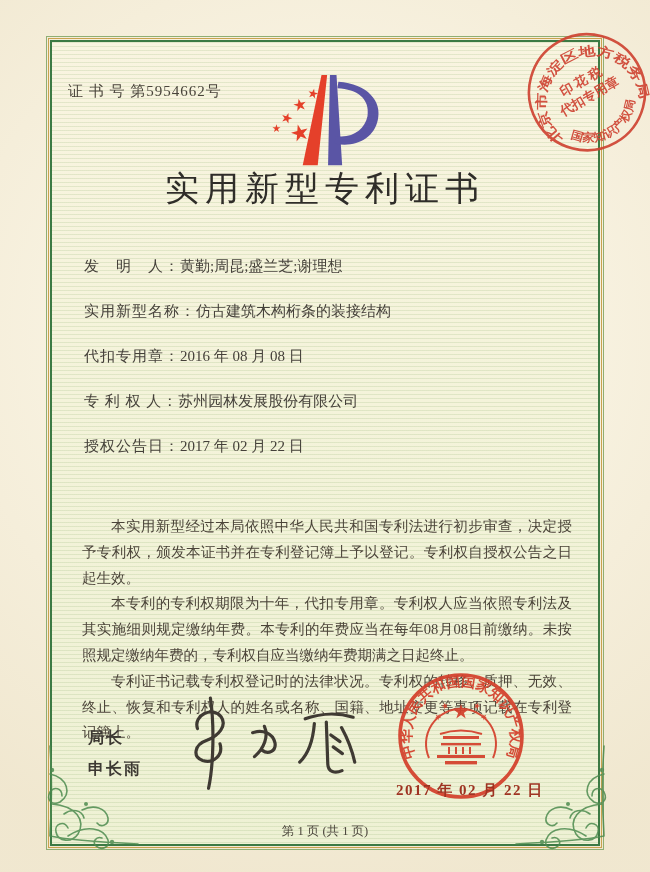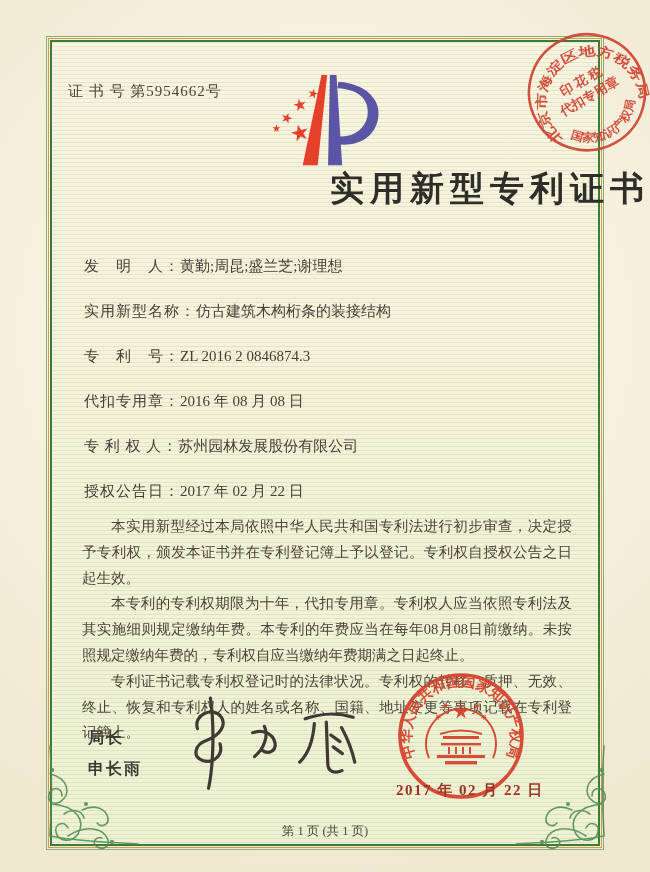--- a/index.html
+++ b/index.html
@@ -18,22 +18,22 @@
   .frame3{
     border:2px solid #3c7a44;height:100%;box-sizing:border-box;
     background:
       repeating-linear-gradient(180deg, rgba(140,175,110,.20) 0 1px, rgba(255,255,255,0) 1px 4px),
       linear-gradient(180deg,#f9f4e0 0%,#f4f3da 45%,#eef1d4 100%);
   }
   .content{position:absolute;inset:0;border-radius:30px;}
   .cert-no{position:absolute;left:68px;top:82px;font-size:15px;letter-spacing:1px;color:#49443b;}
   .logo{position:absolute;left:268px;top:68px;}
   .title{
-    position:absolute;left:0;top:166px;width:100%;text-align:right;
-    font-size:34px;font-weight:700;letter-spacing:6px;color:#2f2d29;
+    position:absolute;left:0;top:166px;width:100%;text-align:center;
+    font-size:34px;font-weight:400;letter-spacing:6px;color:#2f2d29;
   }
   .fields{position:absolute;left:84px;top:254px;width:500px;}
   .field-row{font-size:15px;line-height:24px;margin-bottom:21px;color:#45413a;white-space:nowrap;}
   .field-row .lab{letter-spacing:1px;}
   .body-text{
     position:absolute;left:82px;top:514px;width:490px;
     font-size:14.5px;line-height:25.8px;text-align:justify;color:#4b4439;
   }
   .body-text p{margin:0;text-indent:2em;}
   .signer{position:absolute;left:88px;top:722px;font-size:16px;line-height:31px;color:#3d3933;letter-spacing:2px;font-weight:bold;}
@@ -102,21 +102,20 @@
     <use href="#star" transform="translate(20,52) scale(6) rotate(18)" fill="#e5402a"></use>
     <use href="#star" transform="translate(34,68) scale(9.5) rotate(-14)" fill="#e5402a"></use>
     <use href="#star" transform="translate(9,63) scale(4.5)" fill="#e5402a"></use>
   </svg>
 
   <div class="title">实用新型专利证书</div>
 
   <div class="fields">
     <div class="field-row"><span class="lab">发　明　人：</span><span>黄勤;周昆;盛兰芝;谢理想</span></div>
     <div class="field-row"><span class="lab">实用新型名称：</span><span>仿古建筑木构桁条的装接结构</span></div>
-    <div class="field-row"><span class="lab">专　利　号：</span><span>ZL 2016 2 0846874.3</span></div>
     <div class="field-row"><span class="lab">代扣专用章：</span><span>2016 年 08 月 08 日</span></div>
     <div class="field-row"><span class="lab">专 利 权 人：</span><span>苏州园林发展股份有限公司</span></div>
     <div class="field-row"><span class="lab">授权公告日：</span><span>2017 年 02 月 22 日</span></div>
   </div>
 
   <div class="body-text">
     <p>本实用新型经过本局依照中华人民共和国专利法进行初步审查，决定授予专利权，颁发本证书并在专利登记簿上予以登记。专利权自授权公告之日起生效。</p>
     <p>本专利的专利权期限为十年，代扣专用章。专利权人应当依照专利法及其实施细则规定缴纳年费。本专利的年费应当在每年08月08日前缴纳。未按照规定缴纳年费的，专利权自应当缴纳年费期满之日起终止。</p>
     <p>专利证书记载专利权登记时的法律状况。专利权的转移、质押、无效、终止、恢复和专利权人的姓名或名称、国籍、地址变更等事项记载在专利登记簿上。</p>
   </div>

